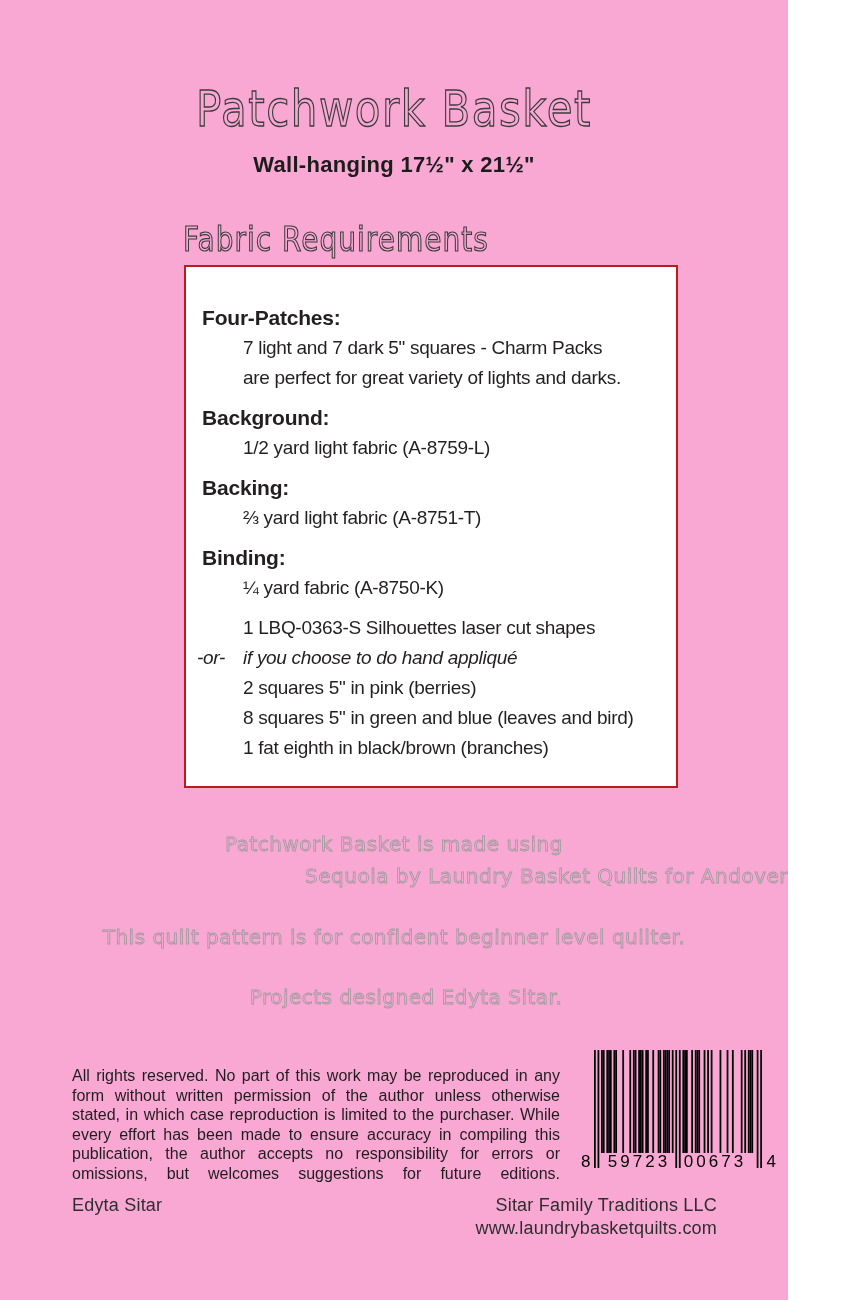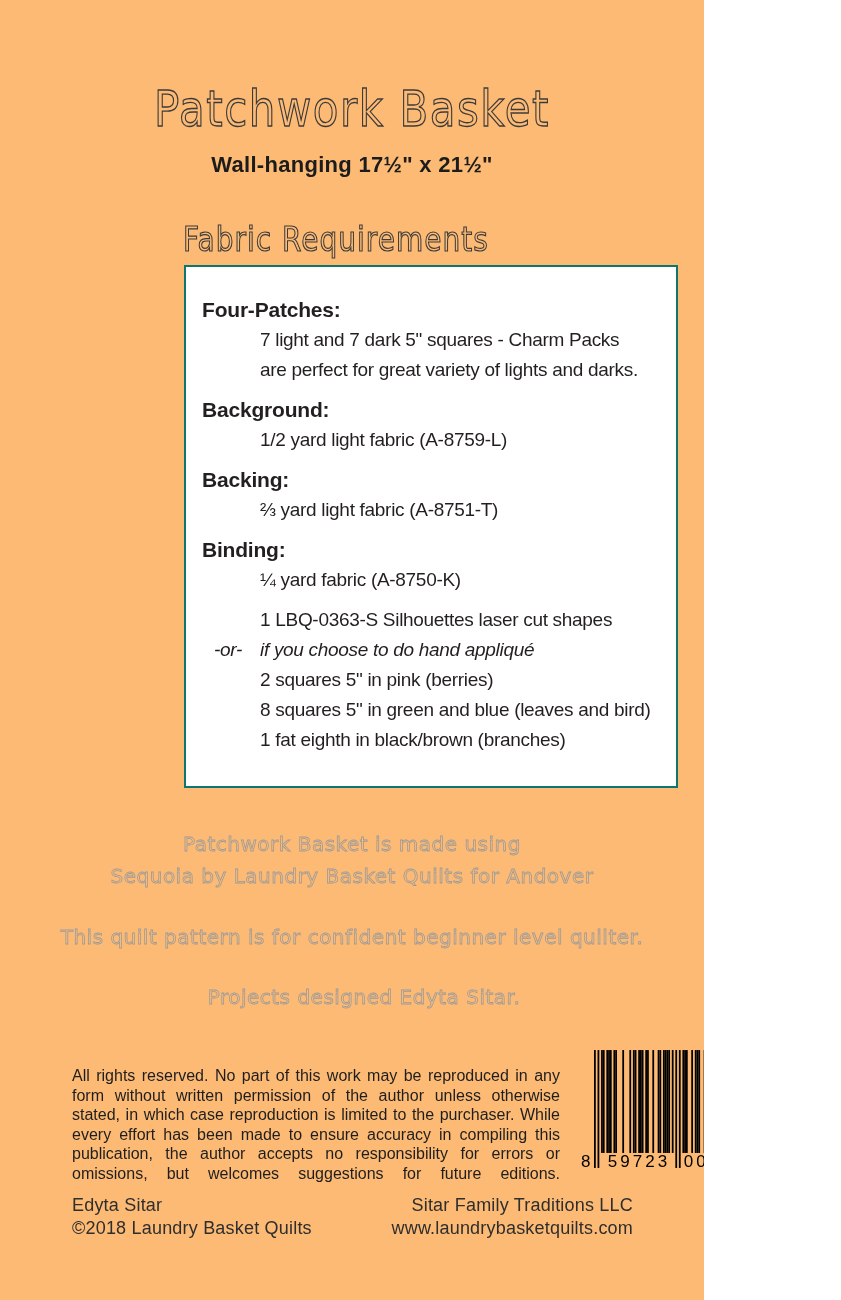--- a/index.html
+++ b/index.html
@@ -1,19 +1,19 @@
 <!DOCTYPE html>
 <html><head>
 <meta charset="utf-8">
 <style>
   html,body { margin:0; padding:0; background:#ffffff; }
   .page {
     position: relative;
-    width: 704px; height: 1300px;
-    background: #fdba74;
+    width: 788px; height: 1300px;
+    background: #f9a8d4;
     font-family: "Liberation Sans", sans-serif;
     color: #231f20;
     overflow: hidden;
   }
 
   
   .hand {
     font-family: "DejaVu Sans", sans-serif;
     color: var(--ink, #3d3d3d);
     white-space: nowrap;
@@ -41,47 +41,47 @@
   .req-heading {
     position: absolute; top: 220px; left: 183px;
     font-size: 28px; letter-spacing: 1px;
     --ink:#3b3b3b; --sw:1px;
     transform: scaleY(1.2); transform-origin: left top;
   }
 
   .req-box {
     position: absolute; left: 184px; top: 265px;
     width: 494px; height: 523px;
-    border: 2px solid #0f766e;
+    border: 2px solid #b91c1c;
     box-sizing: border-box;
-    padding: 28px 10px 0 16px;
+    padding: 36px 10px 0 16px;
     background: #ffffff;
   }
   .req-section { margin-bottom: 10px; }
   .req-label {
     font-size: 21px; font-weight: 700; line-height: 30px;
     letter-spacing: -0.2px; white-space: nowrap;
   }
-  .req-body { padding-left: 41px; margin-left: 17px; }
+  .req-body { padding-left: 41px; }
   .req-line {
     font-size: 19px; line-height: 30px; letter-spacing: -0.3px;
     white-space: nowrap;
   }
   .or-line .or-prefix {
     font-style: italic; margin-left: -46px;
     display: inline-block; width: 32px; margin-right: 14px;
   }
   .or-line .or-text { font-style: italic; }
 
   .note { position: absolute; left: 0; right: 0; text-align: center;
     font-size: 20px; letter-spacing: 0.5px;
     --ink:#9b9b9b; --sw:0.8px;
   }
   .note-l1 { top: 832px; }
-  .note-l2 { top: 864px; }
+  .note-l2 { top: 864px; text-align: right; }
   .note-l3 { top: 925px; }
   .note-l4 { top: 985px; margin-left: 24px; }
 
   .legal {
     position: absolute; left: 72px; top: 1050px; width: 488px;
     font-size: 16px; line-height: 19.5px; color:#1e1e1e;
     text-align: justify; text-align-last: justify;
   }
 
   .barcode {
@@ -223,21 +223,20 @@
       </svg>
     <span class="bc-digit bc-left">8</span>
     <span class="bc-digit bc-g1">59723</span>
     <span class="bc-digit bc-g2">00673</span>
     <span class="bc-digit bc-right">4</span>
   </div>
 
   <div class="footer">
     <div class="left">
       <div>Edyta Sitar</div>
-      <div>©2018 Laundry Basket Quilts</div>
     </div>
     <div class="right">
       <div>Sitar Family Traditions LLC</div>
       <div>www.laundrybasketquilts.com</div>
     </div>
   </div>
 
 </div>
 
 </body></html>

